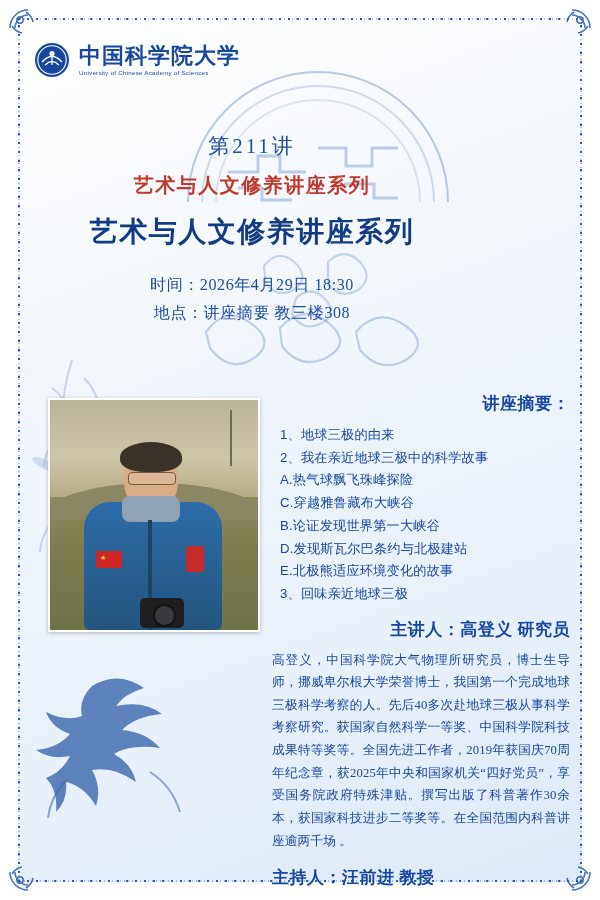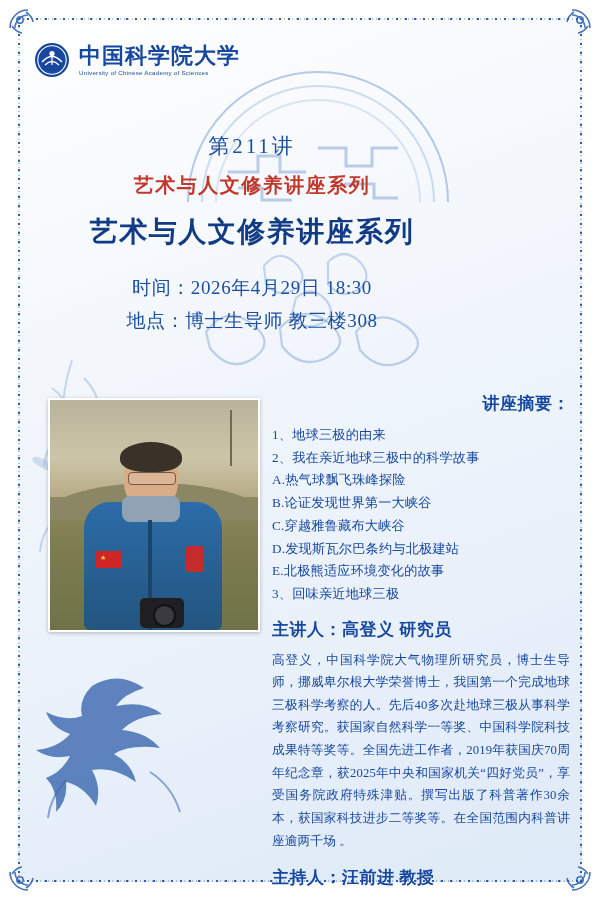--- a/index.html
+++ b/index.html
@@ -155,21 +155,21 @@
   .main-title {
     font-family: "Liberation Serif", serif;
     font-size: 28px;
     font-weight: bold;
     color: #123b85;
     letter-spacing: 1.5px;
     margin-bottom: 20px;
   }
   .meta-line {
     font-family: "Liberation Serif", serif;
-    font-size: 19px;
+    font-size: 16px;
     color: #1b4fa0;
     letter-spacing: 0.6px;
     line-height: 1.75;
   }
 
   
   .mid-ornament {
     position: absolute;
     top: 292px;
     left: 196px;
@@ -362,33 +362,35 @@
     margin: 0 0 9px 0;
     letter-spacing: 0.5px;
     text-align: right;
   }
   .abstract-list {
     list-style: none;
     margin: 0 0 12px 0;
     padding: 0;
   }
   .abstract-list li {
-    font-family: Liberation Serif, serif;
+    font-family: Liberation Sans, sans-serif;
     font-size: 13.2px;
     line-height: 1.72;
     color: #17479e;
     letter-spacing: 0.2px;
+    margin-left: 8px;
   }
   .speaker-head {
     font-family: "Liberation Serif", serif;
     font-size: 17px;
     font-weight: bold;
     color: #17479e;
     margin: 6px 0 8px 0;
     letter-spacing: 0.5px;
+    text-align: right;
   }
   .bio {
     font-family: "Liberation Serif", serif;
     font-size: 12.7px;
     line-height: 1.78;
     color: #17479e;
     text-align: justify;
     margin: 0 0 14px 0;
     letter-spacing: 0.1px;
   }
@@ -519,21 +521,21 @@
       <div class="uni-cn">中国科学院大学</div>
       <div class="uni-en">University of Chinese Academy of Sciences</div>
     </div>
   </div>
 
   <div class="title-block">
     <div class="lecture-no">第211讲</div>
     <div class="series">艺术与人文修养讲座系列</div>
     <div class="main-title">艺术与人文修养讲座系列</div>
     <div class="meta-line">时间：2026年4月29日 18:30</div>
-    <div class="meta-line">地点：博士生导师 教三楼308</div>
+    <div class="meta-line">地点：讲座摘要 教三楼308</div>
   </div>
 
   <div class="photo-frame">
     <div class="photo-sky"></div>
     <div class="photo-ground"></div>
     <div class="photo-hill"></div>
     <div class="photo-pole"></div>
     <div class="person">
       <div class="head"></div>
       <div class="hair"></div>
@@ -550,22 +552,22 @@
       </div>
     </div>
   </div>
 
   <div class="content">
     <div class="sec-head">讲座摘要：</div>
     <ul class="abstract-list">
       <li>1、地球三极的由来</li>
       <li>2、我在亲近地球三极中的科学故事</li>
       <li>A.热气球飘飞珠峰探险</li>
+      <li>C.穿越雅鲁藏布大峡谷</li>
       <li>B.论证发现世界第一大峡谷</li>
-      <li>C.穿越雅鲁藏布大峡谷</li>
       <li>D.发现斯瓦尔巴条约与北极建站</li>
       <li>E.北极熊适应环境变化的故事</li>
       <li>3、回味亲近地球三极</li>
     </ul>
     <div class="speaker-head">主讲人：高登义 研究员</div>
     <p class="bio">高登义，中国科学院大气物理所研究员，博士生导师，挪威卑尔根大学荣誉博士，我国第一个完成地球三极科学考察的人。先后40多次赴地球三极从事科学考察研究。获国家自然科学一等奖、中国科学院科技成果特等奖等。全国先进工作者，2019年获国庆70周年纪念章，获2025年中央和国家机关“四好党员”，享受国务院政府特殊津贴。撰写出版了科普著作30余本，获国家科技进步二等奖等。在全国范围内科普讲座逾两千场 。</p>
     <div class="host">主持人：汪前进 教授</div>
 
   </div>
 

